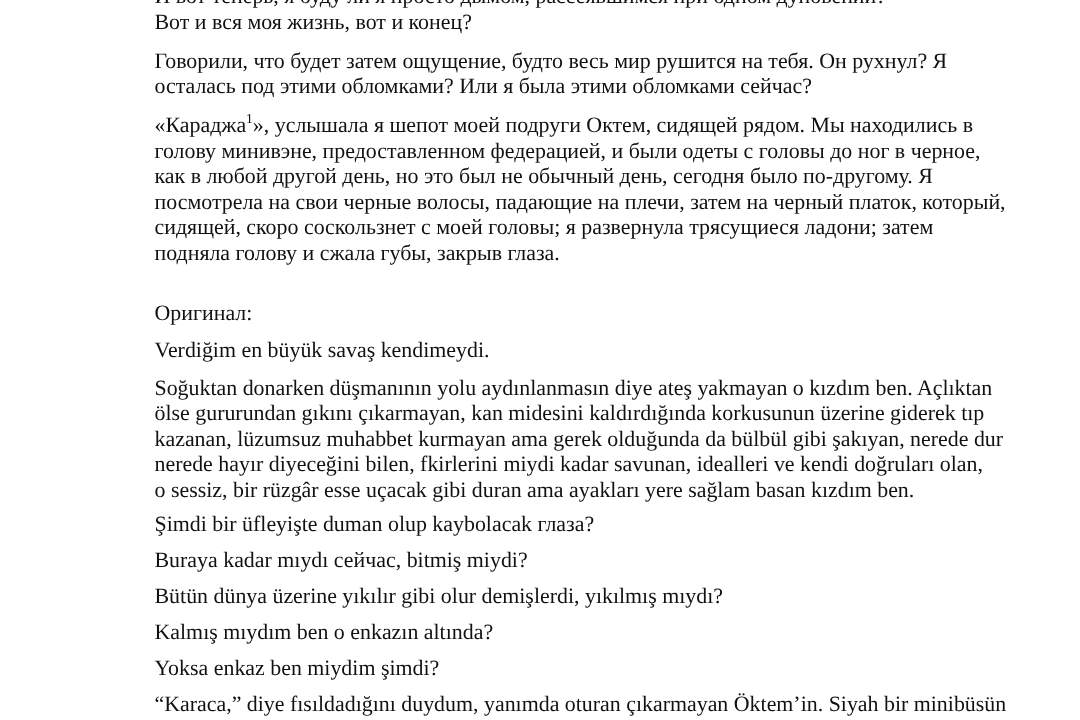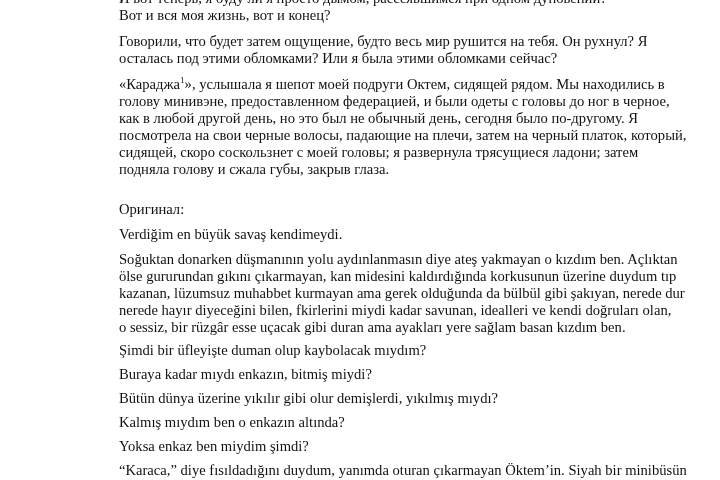--- a/index.html
+++ b/index.html
@@ -1,19 +1,19 @@
 <!DOCTYPE html>
 <html><head>
 <meta charset="utf-8">
 <style>
   html, body { margin:0; padding:0; }
   body { width:720px; height:480px; overflow:hidden; background:#ffffff; position:relative;
          font-family:"Liberation Serif", "DejaVu Serif", serif; color:#111; font-size:14.6px; }
   .page { position:absolute; left:103px; top:0; width:600px; }
-  .line { position:absolute; left:16px; white-space:nowrap; line-height:17px; }
+  .line { position:absolute; left:0; white-space:nowrap; line-height:17px; }
   sup { font-size:9px; vertical-align:6px; line-height:0; }
 </style>
 </head>
 <body>
 
 <div class="page">
   <div class="line" style="top:-10px">И вот теперь, я буду ли я просто дымом, рассеявшимся при одном дуновении?</div>
   <div class="line" style="top:7px">Вот и вся моя жизнь, вот и конец?</div>
 
   <div class="line" style="top:33px">Говорили, что будет затем ощущение, будто весь мир рушится на тебя. Он рухнул? Я</div>
@@ -24,24 +24,24 @@
   <div class="line" style="top:110px">как в любой другой день, но это был не обычный день, сегодня было по-другому. Я</div>
   <div class="line" style="top:127px">посмотрела на свои черные волосы, падающие на плечи, затем на черный платок, который,</div>
   <div class="line" style="top:144px">сидящей,  скоро соскользнет с моей головы; я развернула трясущиеся ладони; затем</div>
   <div class="line" style="top:161px">подняла голову и сжала губы, закрыв глаза.</div>
 
   <div class="line" style="top:201px">Оригинал:</div>
 
   <div class="line" style="top:226px">Verdiğim en büyük savaş kendimeydi.</div>
 
   <div class="line" style="top:251px">Soğuktan donarken düşmanının yolu aydınlanmasın diye ateş yakmayan o kızdım ben. Açlıktan</div>
-  <div class="line" style="top:268px">ölse gururundan gıkını çıkarmayan, kan midesini kaldırdığında korkusunun üzerine duydum tıp</div>
+  <div class="line" style="top:268px">ölse gururundan gıkını çıkarmayan, kan midesini kaldırdığında korkusunun üzerine giderek tıp</div>
   <div class="line" style="top:285px">kazanan, lüzumsuz muhabbet kurmayan ama gerek olduğunda da bülbül gibi şakıyan, nerede dur</div>
   <div class="line" style="top:302px">nerede hayır diyeceğini bilen, fkirlerini miydi kadar savunan, idealleri ve kendi doğruları olan,</div>
   <div class="line" style="top:319px">o sessiz, bir rüzgâr esse uçacak gibi duran ama ayakları yere sağlam basan kızdım ben.</div>
 
-  <div class="line" style="top:342px">Şimdi bir üfleyişte duman olup kaybolacak mıydım?</div>
-  <div class="line" style="top:366px">Buraya kadar mıydı enkazın, bitmiş miydi?</div>
+  <div class="line" style="top:342px">Şimdi bir üfleyişte duman olup kaybolacak глаза?</div>
+  <div class="line" style="top:366px">Buraya kadar mıydı сейчас, bitmiş miydi?</div>
   <div class="line" style="top:390px">Bütün dünya üzerine yıkılır gibi olur demişlerdi, yıkılmış mıydı?</div>
   <div class="line" style="top:414px">Kalmış mıydım ben o enkazın altında?</div>
   <div class="line" style="top:438px">Yoksa enkaz ben miydim şimdi?</div>
   <div class="line" style="top:462px">“Karaca,” diye fısıldadığını duydum, yanımda oturan çıkarmayan Öktem’in. Siyah bir minibüsün</div>
 </div>
 
 </body></html>

